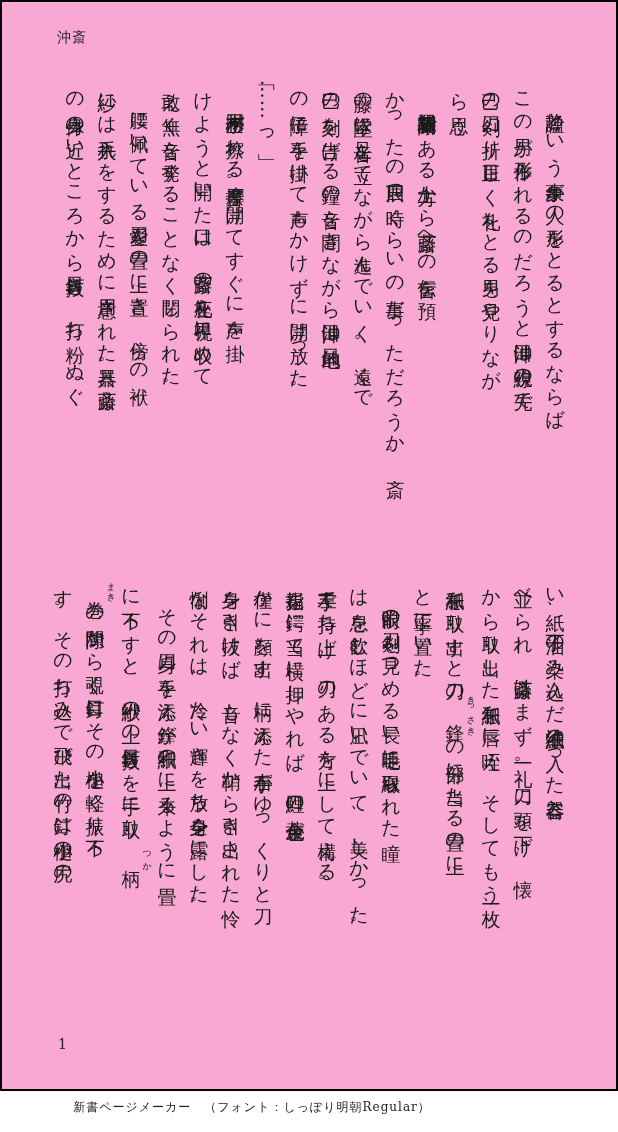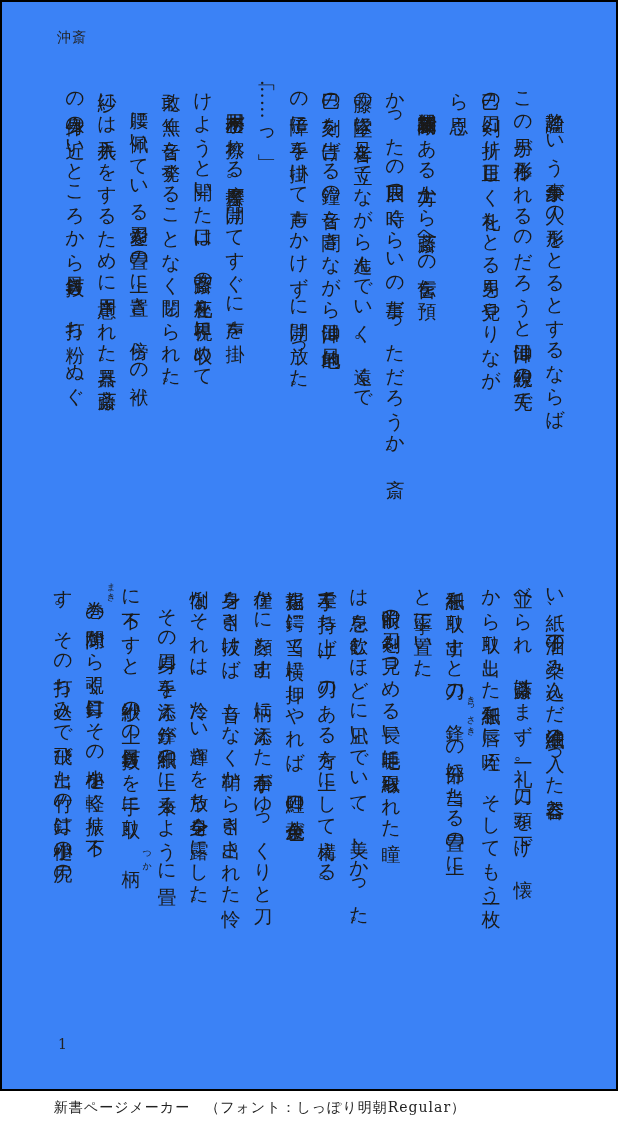--- a/index.html
+++ b/index.html
@@ -3,21 +3,21 @@
 <meta charset="utf-8">
 <style>
   html,body{margin:0;padding:0;}
   body{
     width:618px;height:1132px;position:relative;background:#ffffff;
     font-family:"DejaVu Serif","Liberation Serif",serif;
     color:#1a1a1a;overflow:hidden;
   }
   .page{
     position:absolute;left:0;top:0;width:618px;height:1091px;
-    box-sizing:border-box;border:2px solid #000;background:#3b82f6;
+    box-sizing:border-box;border:2px solid #000;background:#f9a8d4;
   }
   .header{
     position:absolute;left:55px;top:27px;
     font-size:14px;letter-spacing:1px;color:#222;
   }
   .band{
     position:absolute;right:44px;
     writing-mode:vertical-rl;
     font-size:19px;line-height:32px;letter-spacing:0.045em;
     white-space:nowrap;color:#1a1a1a;
@@ -26,22 +26,22 @@
   .band-lower{top:574px;height:456px;}
   .tline{margin:0;padding:0;}
   .tline.indent{text-indent:1em;}
   ruby{ruby-align:center;}
   rt{font-size:9px;letter-spacing:0;}
   .page-number{
     position:absolute;left:56px;top:1034px;
     font-size:14px;color:#222;
   }
   .footer{
-    position:absolute;left:8px;width:504px;top:1099px;
-    text-align:center;font-size:14px;letter-spacing:1px;color:#222;
+    position:absolute;left:0;width:504px;top:1099px;
+    text-align:center;font-size:12px;letter-spacing:1px;color:#222;
   }
 </style>
 </head>
 <body>
 
 <div class="page">
   <div class="header">沖斎</div>
 
   <div class="band band-upper" id="band-upper">
       <div class="tline indent">静謐という事象が人の形をとるとするならば、</div>

